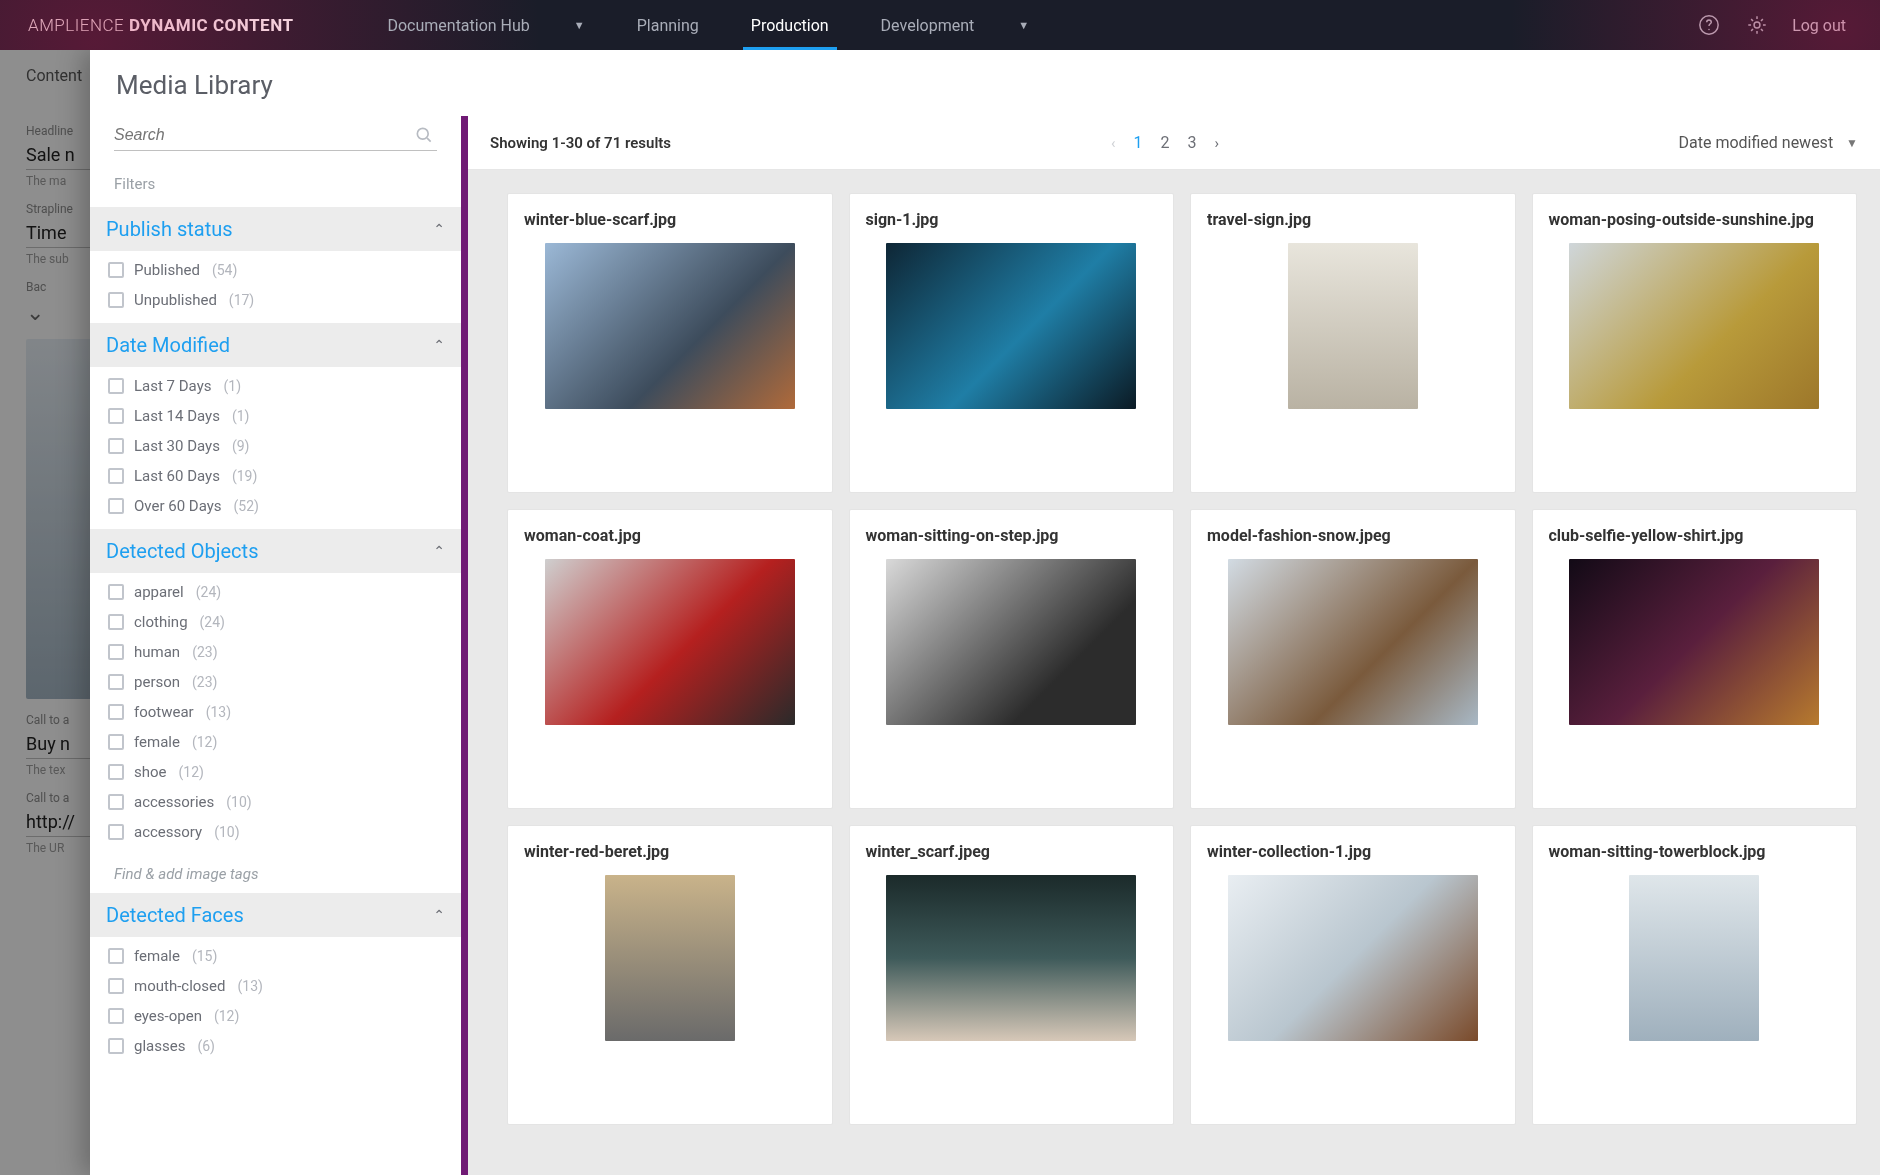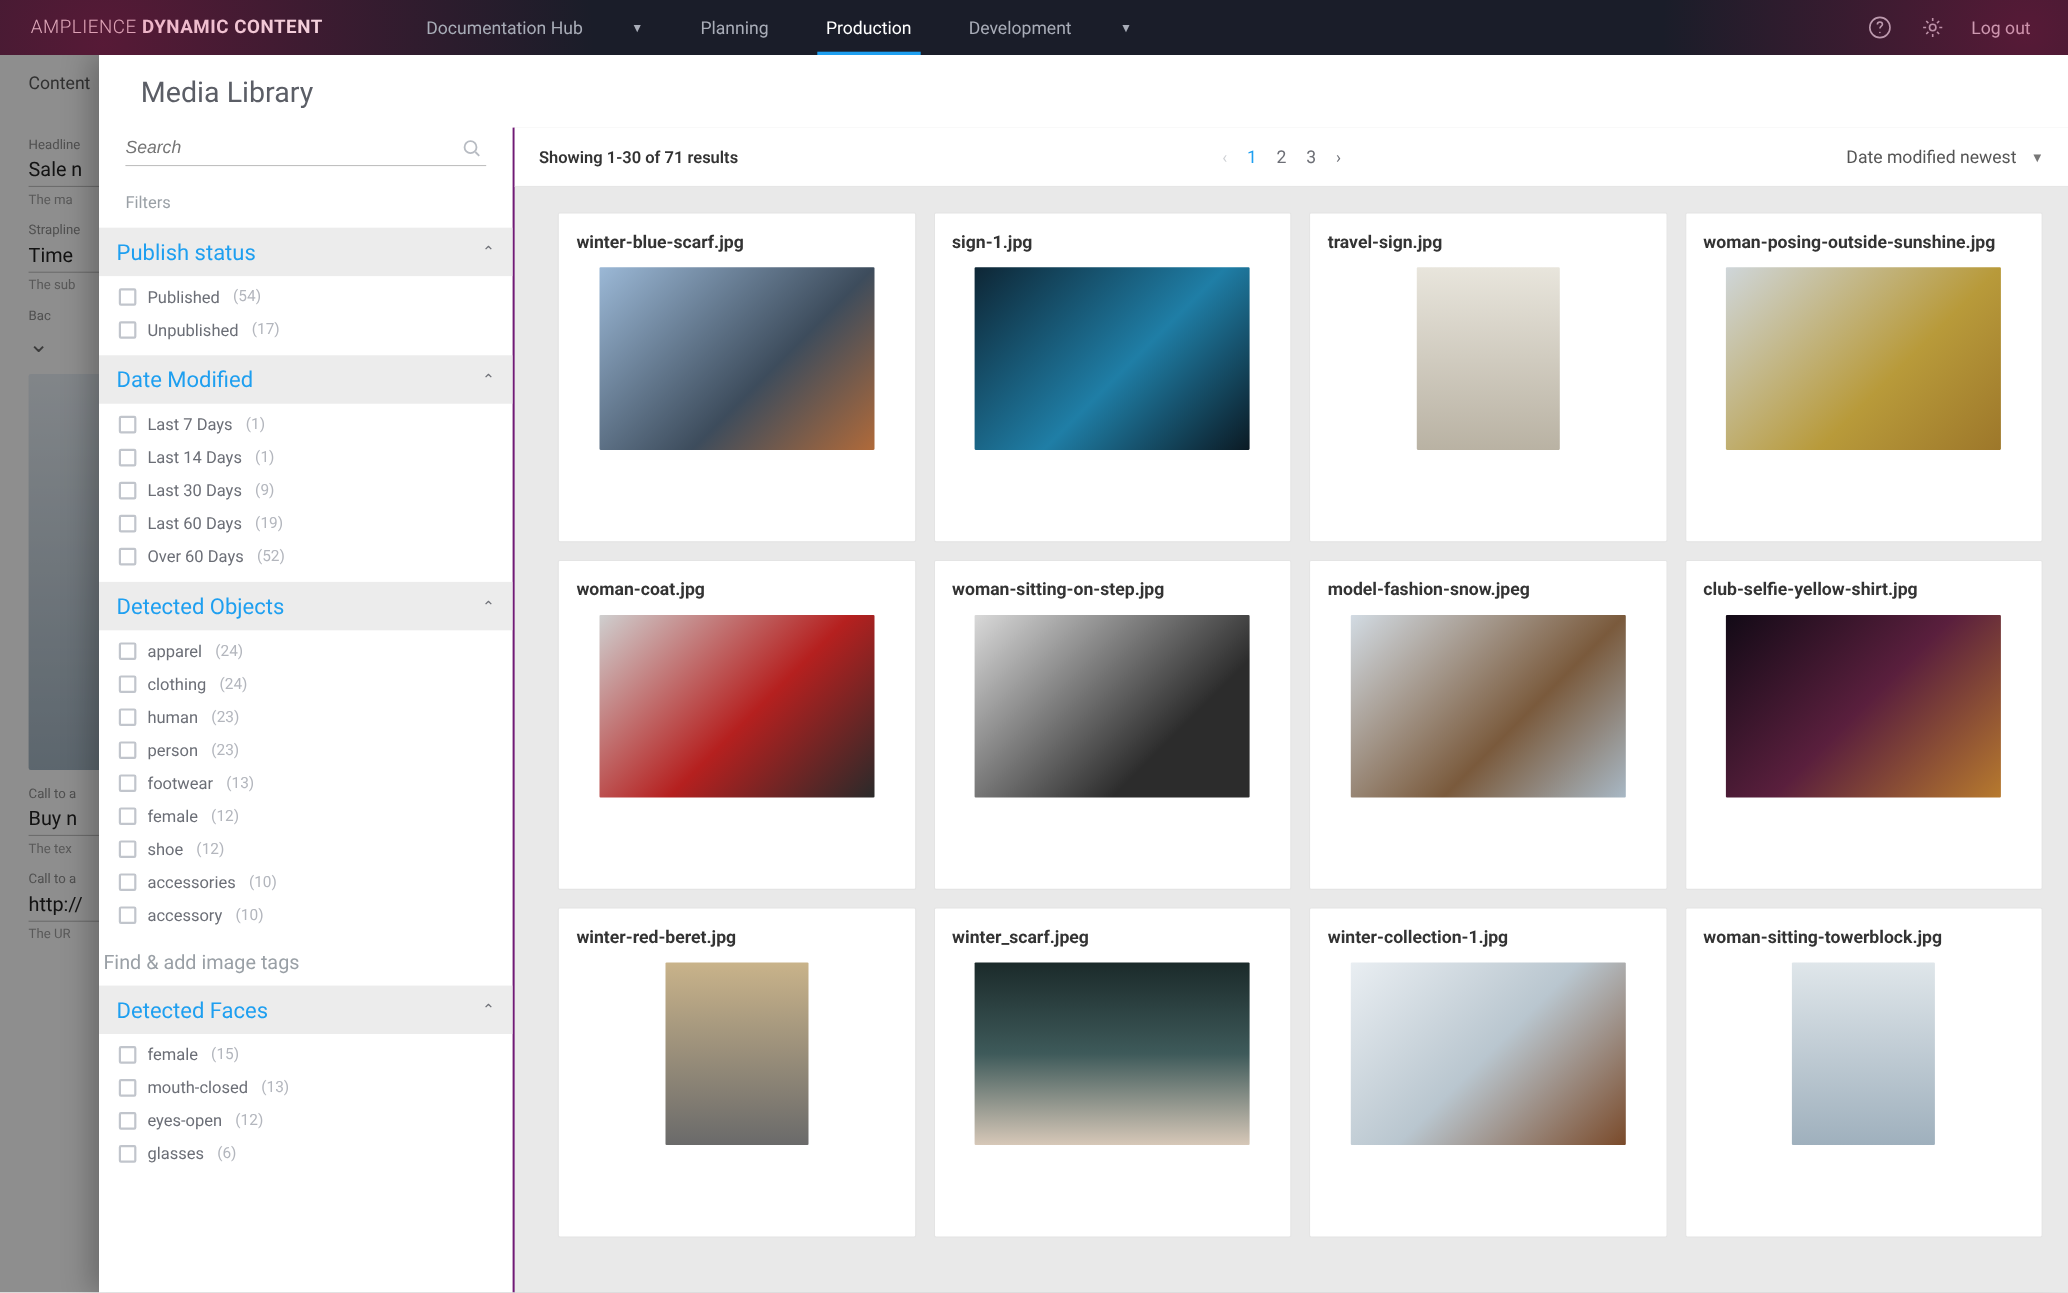--- a/index.html
+++ b/index.html
@@ -26,38 +26,38 @@
 .underlay .editor { padding: 10px 26px; font-size: 13px; color:#555; }
 .underlay label { display:block; font-size:12px; color:#888; margin-top: 14px; }
 .underlay .fieldval { font-size:18px; color:#222; border-bottom:1px solid #bbb; padding: 4px 0; margin-top:2px; width: 260px; }
 .underlay .help { font-size:12px; color:#999; margin-top:4px; }
 .underlay .imgbox { margin-top: 14px; width: 320px; height: 360px; background: linear-gradient(180deg,#dfe6ec,#9fb0bd); border-radius:2px; }
 
 .scrim { position:absolute; top:50px; left:0; right:0; bottom:0; background: rgba(0,0,0,.42); z-index:1; }
 
 
 .panel { position:absolute; top:50px; left:90px; right:0; bottom:0; background:#fff; z-index:2; display:flex; flex-direction:column; box-shadow: -8px 0 24px rgba(0,0,0,.25); }
-.panel-title { padding: 20px 38px 16px; font-size: 26px; color:#5b5e66; font-weight:400; }
+.panel-title { padding: 20px 26px 16px; font-size: 26px; color:#5b5e66; font-weight:400; }
 .panel-body { display:flex; flex:1; min-height:0; }
 
 
-.sidebar { width: 378px; border-right: 2px solid #701a75; background:#fff; overflow-y:auto; }
+.sidebar { width: 378px; border-right: 7px solid #701a75; background:#fff; overflow-y:auto; }
 .searchwrap { padding: 4px 24px 10px; }
 .searchbox { display:flex; align-items:center; border-bottom:1px solid #c0c0c0; }
 .searchbox input { flex:1; border:none; outline:none; font-size:16px; font-style:italic; color:#999; padding:6px 0; background:transparent; }
 .filters-label { padding: 14px 24px; color:#9aa0a6; font-size:15px; }
 .facet-head { background:#ececec; padding: 10px 16px; display:flex; align-items:center; justify-content:space-between; cursor:pointer; }
 .facet-head span { color:#1e9ff0; font-size:20px; }
 .facet-head .chev { color:#6d6f76; font-size:14px; }
 .facet-body { padding: 4px 8px 8px; }
 .opt { display:flex; align-items:center; gap:10px; padding: 6px 10px; font-size:15px; color:#6b6e76; cursor:pointer; }
 .opt .cb { width:16px; height:16px; border:2px solid #c1c5cc; border-radius:2px; flex-shrink:0; }
 .opt .cnt { color:#b3b6bd; font-size:14px; margin-left:2px; }
 .opt.strong { color:#333; font-weight:600; }
-.findtags { padding: 10px 4px; color:#9aa0a6; font-size:18px; }
+.findtags { padding: 10px 24px; font-style:italic; color:#9aa0a6; font-size:15px; }
 
 
 .results { flex:1; background:#e9e9e9; display:flex; flex-direction:column; min-width:0; }
 .results-bar { height:54px; background:#fff; border-bottom:1px solid #e6e6e6; display:flex; align-items:center; padding: 0 22px; }
 .results-count { font-size:15px; color:#333; font-weight:600; }
 .pager { display:flex; align-items:center; gap:18px; margin-left: 440px; font-size:16px; }
 .pager .pg { color:#6d6f76; cursor:pointer; }
 .pager .pg.active { color:#1e9ff0; }
 .pager .nav-arrow { color:#6d6f76; cursor:pointer; font-size:15px; }
 .pager .nav-arrow.disabled { color:#cfd1d5; cursor:default; }

